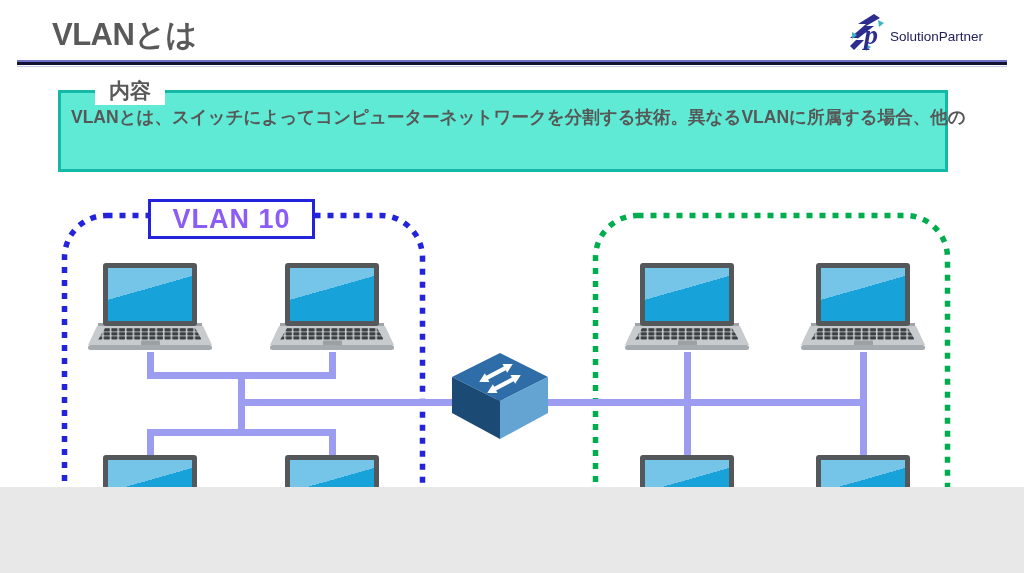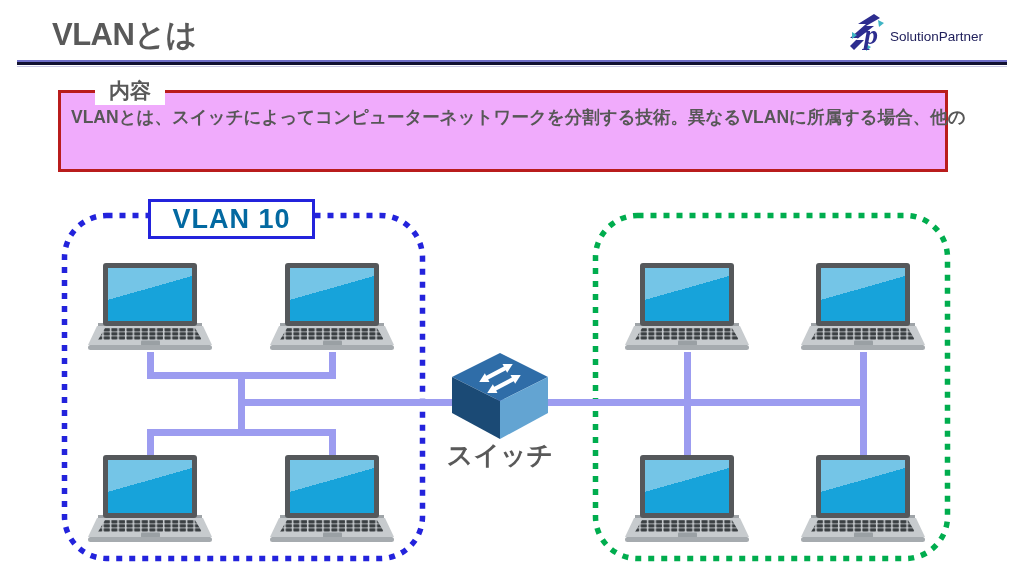--- a/index.html
+++ b/index.html
@@ -1,51 +1,51 @@
 <!DOCTYPE html>
 <html style="--vlan10-blue: #2323dc; --vlan20-green: #00ad4e; --cable-purple: #9c9cf0; --heading-gray: #595959; --logo-navy: #21215c; --screen-blue: #1ba3da;"><head>
 <meta charset="utf-8">
 <style>
   html,body{margin:0;padding:0;background:#e8e8e8;}
   .slide{
-    position:relative;width:1024px;height:573px;background:#ffffff;
+    position:relative;width:1024px;height:487px;background:#ffffff;
     overflow:hidden;font-family:"Liberation Sans","DejaVu Sans",sans-serif;
     margin:0 auto;
   }
   
   .page-title{
     position:absolute;left:52px;top:14px;font-size:31px;font-weight:bold;
     color:var(--heading-gray);letter-spacing:-0.5px;
   }
   .logo{position:absolute;right:20px;top:10px;width:160px;height:46px;}
   .header-rule{position:absolute;left:17px;top:60px;width:990px;height:7px;}
   .header-rule .r1{height:2px;background:#6f6fc9;}
   .header-rule .r2{height:3px;background:#121232;}
   .header-rule .r3{height:1px;margin-top:1px;background:#c9c9e6;}
   
   .summary-box{
     position:absolute;left:58px;top:90px;width:884px;height:76px;
-    border:3px solid #b91c1c;background:#f0abfc;
+    border:3px solid #14b8a6;background:#5eead4;
   }
   .summary-legend{
     position:absolute;left:34px;top:-16px;padding:0 14px;background:#fff;
     font-size:21px;font-weight:bold;color:var(--heading-gray);
   }
   .summary-text{margin:10px 0 0 10px;}
   .summary-line{
     font-size:17.5px;font-weight:bold;color:#575757;line-height:28px;
     white-space:nowrap;
   }
   
   .regions-svg{position:absolute;left:0;top:0;width:1024px;height:573px;z-index:1;}
   .vlan10-rect{fill:none;stroke:var(--vlan10-blue);stroke-width:5.5;stroke-dasharray:6 7;}
   .vlan20-rect{fill:none;stroke:var(--vlan20-green);stroke-width:5.5;stroke-dasharray:6 7;}
   .vlan-label{
     position:absolute;z-index:5;background:#fff;display:flex;align-items:center;
-    justify-content:center;font-size:27px;font-weight:bold;color:#0369a1;
+    justify-content:center;font-size:27px;font-weight:bold;color:#8b5cf6;
     letter-spacing:1px;box-sizing:border-box;
   }
   .vlan10-label{left:148px;top:199px;width:167px;height:40px;border:3px solid var(--vlan10-blue);}
   .vlan20-label{left:692px;top:199px;width:166px;height:40px;border:3px solid var(--vlan20-green);}
   .net-line{position:absolute;background:var(--cable-purple);z-index:2;}
   .laptop{position:absolute;width:124px;height:91px;z-index:3;}
   .switch{position:absolute;left:450px;top:351px;width:100px;height:90px;z-index:4;}
   .switch-label{
     position:absolute;left:430px;top:438px;width:140px;z-index:4;text-align:center;
     font-size:26px;font-weight:bold;color:var(--heading-gray);
@@ -159,15 +159,14 @@
   <svg class="laptop" style="left:625px;top:454px;">
       <use href="#laptop-sym" xlink:href="#laptop-sym"></use>
     </svg>
   <svg class="laptop" style="left:801px;top:454px;">
       <use href="#laptop-sym" xlink:href="#laptop-sym"></use>
     </svg>
 
   <svg class="switch">
       <use href="#switch-sym" xlink:href="#switch-sym"></use>
     </svg>
-  <div class="switch-label">スイッチ</div>
 
 </div>
 
 </body></html>

